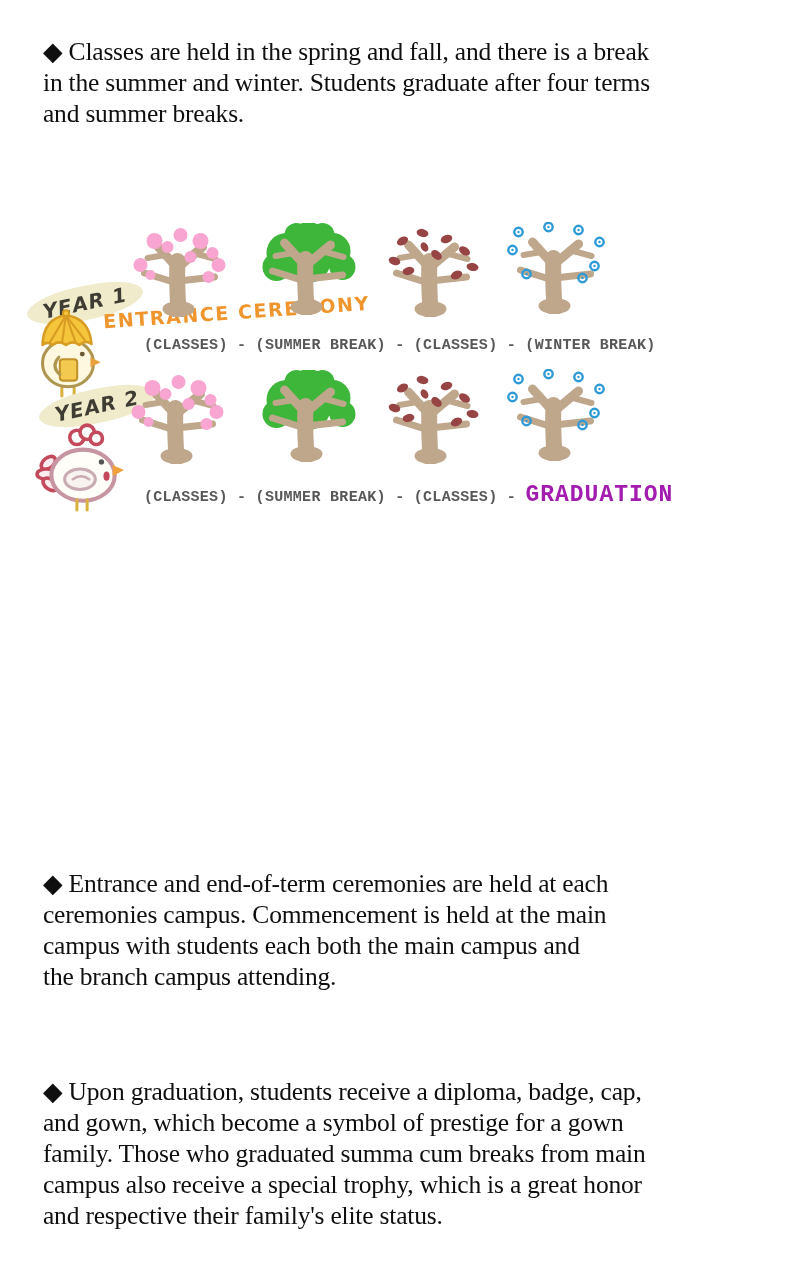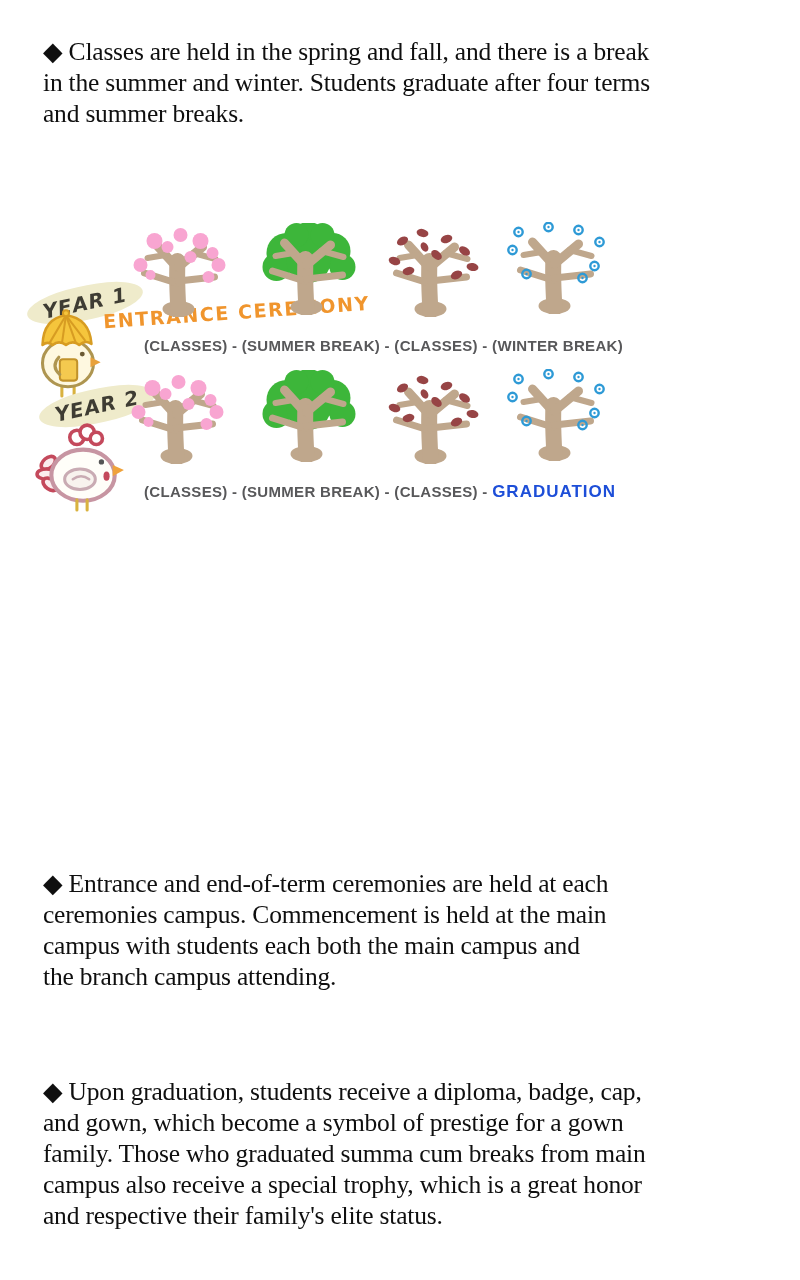--- a/index.html
+++ b/index.html
@@ -6,23 +6,23 @@
   .page{position:relative;width:800px;height:1280px;background:#ffffff;overflow:hidden;
         font-family:"Liberation Serif","DejaVu Serif","DejaVu Sans",serif;color:#0f0f0f;}
   .para{position:absolute;left:27px;width:778px;margin-left:16px;}
   .para .line{white-space:nowrap;font-size:25.5px;line-height:31px;letter-spacing:-0.2px;}
   
   .pill{position:absolute;background:#EFEBCB;border-radius:50% / 55%;padding:5px 16px;
         font-family:"DejaVu Sans",sans-serif;font-weight:bold;font-style:italic;
         font-size:20px;color:#3E3C33;transform:rotate(-12deg);letter-spacing:1px;}
   .event-label{position:absolute;font-family:"DejaVu Sans",sans-serif;font-weight:bold;
         font-size:19px;letter-spacing:1.6px;color:#F0952D;transform:rotate(-4deg);white-space:nowrap;}
-  .timeline{position:absolute;font-family:Liberation Sans, sans-serif;font-weight:bold;
+  .timeline{position:absolute;font-family:Liberation Mono, monospace;font-weight:bold;
         font-size:15px;letter-spacing:0.3px;color:#58585A;white-space:nowrap;}
-  .timeline .hl{color:#1d4ed8;font-size:17px;letter-spacing:1px;}
+  .timeline .hl{color:#a21caf;font-size:23px;letter-spacing:1px;}
   .tree{position:absolute;width:125px;height:92px;}
   .mascot{position:absolute;}
 </style>
 </head>
 <body>
 
 <svg width="0" height="0" style="position:absolute" aria-hidden="true">
   <defs>
     <g id="trunk" stroke="#BFA78C" stroke-linecap="round" fill="#BFA78C">
       <ellipse cx="58" cy="84" rx="16" ry="8" stroke="none"></ellipse>

